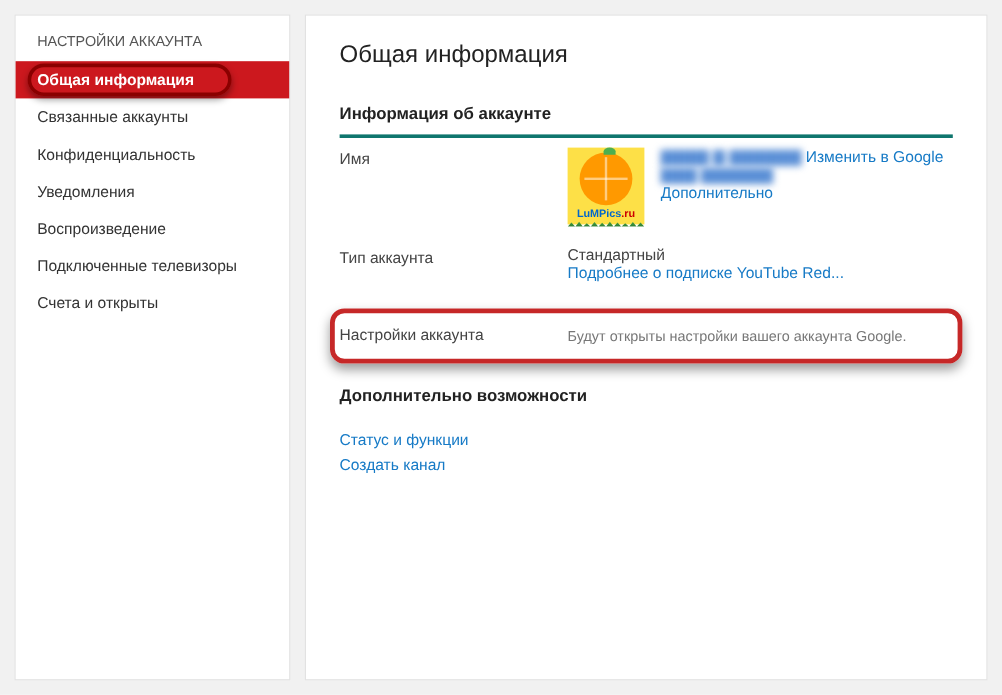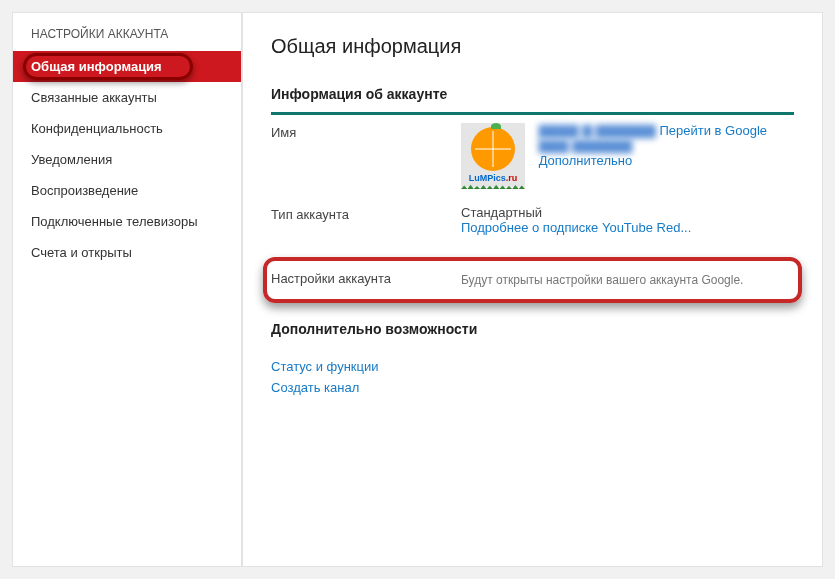--- a/index.html
+++ b/index.html
@@ -7,20 +7,21 @@
       font-family: Arial, sans-serif;
       background: #f1f1f1;
       width: 835px;
       height: 579px;
       padding: 12px;
       font-size: 13px;
       color: #333;
     }
     .container {
       display: flex;
+      gap: 12px;
       height: 100%;
     }
     .sidebar {
       width: 230px;
       background: #fff;
       border: 1px solid #e2e2e2;
       flex-shrink: 0;
     }
     .sidebar-header {
       padding: 14px 18px 10px;
@@ -93,21 +94,21 @@
       font-size: 13px;
       color: #444;
     }
     .avatar {
       width: 64px;
       height: 64px;
       display: inline-block;
       vertical-align: top;
       margin-right: 10px;
       position: relative;
-      background: #e5e5e5;
+      background: #fde047;
     }
     .orange {
       width: 44px;
       height: 44px;
       background: #ff9900;
       border-radius: 50%;
       margin: 4px auto 0;
       position: relative;
     }
     .orange::before, .orange::after {
@@ -206,21 +207,21 @@
         <div class="avatar">
           <div class="orange">
               <div class="leaf"></div>
             </div>
           <div class="lumpics"><span>LuMPics</span><span class="ru">.ru</span></div>
           <div class="grass"></div>
         </div>
         <div class="name-meta">
           <div>
             <span class="blur">▇▇▇▇ ▇ ▇▇▇▇▇▇</span>
-            <span class="link">Перейти в Google</span>
+            <span class="link">Изменить в Google</span>
           </div>
           <div class="blur">▇▇▇ ▇▇▇▇▇▇</div>
           <div class="link">Дополнительно</div>
         </div>
       </div>
     </div>
 
     <div class="row">
       <div class="row-label">Тип аккаунта</div>
       <div class="row-content">

